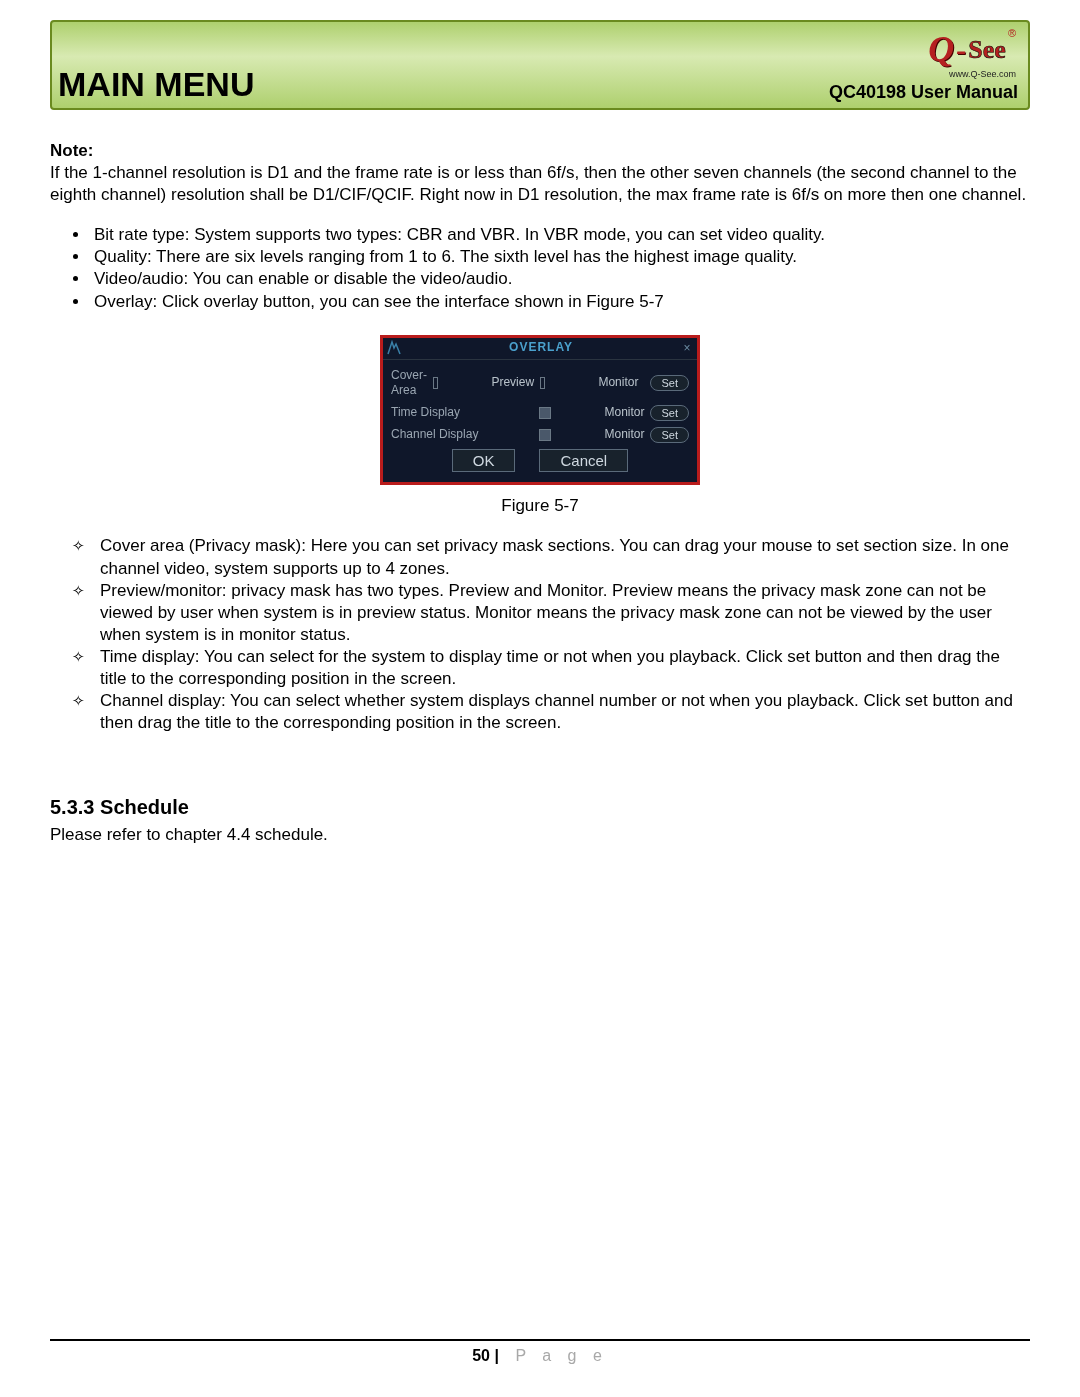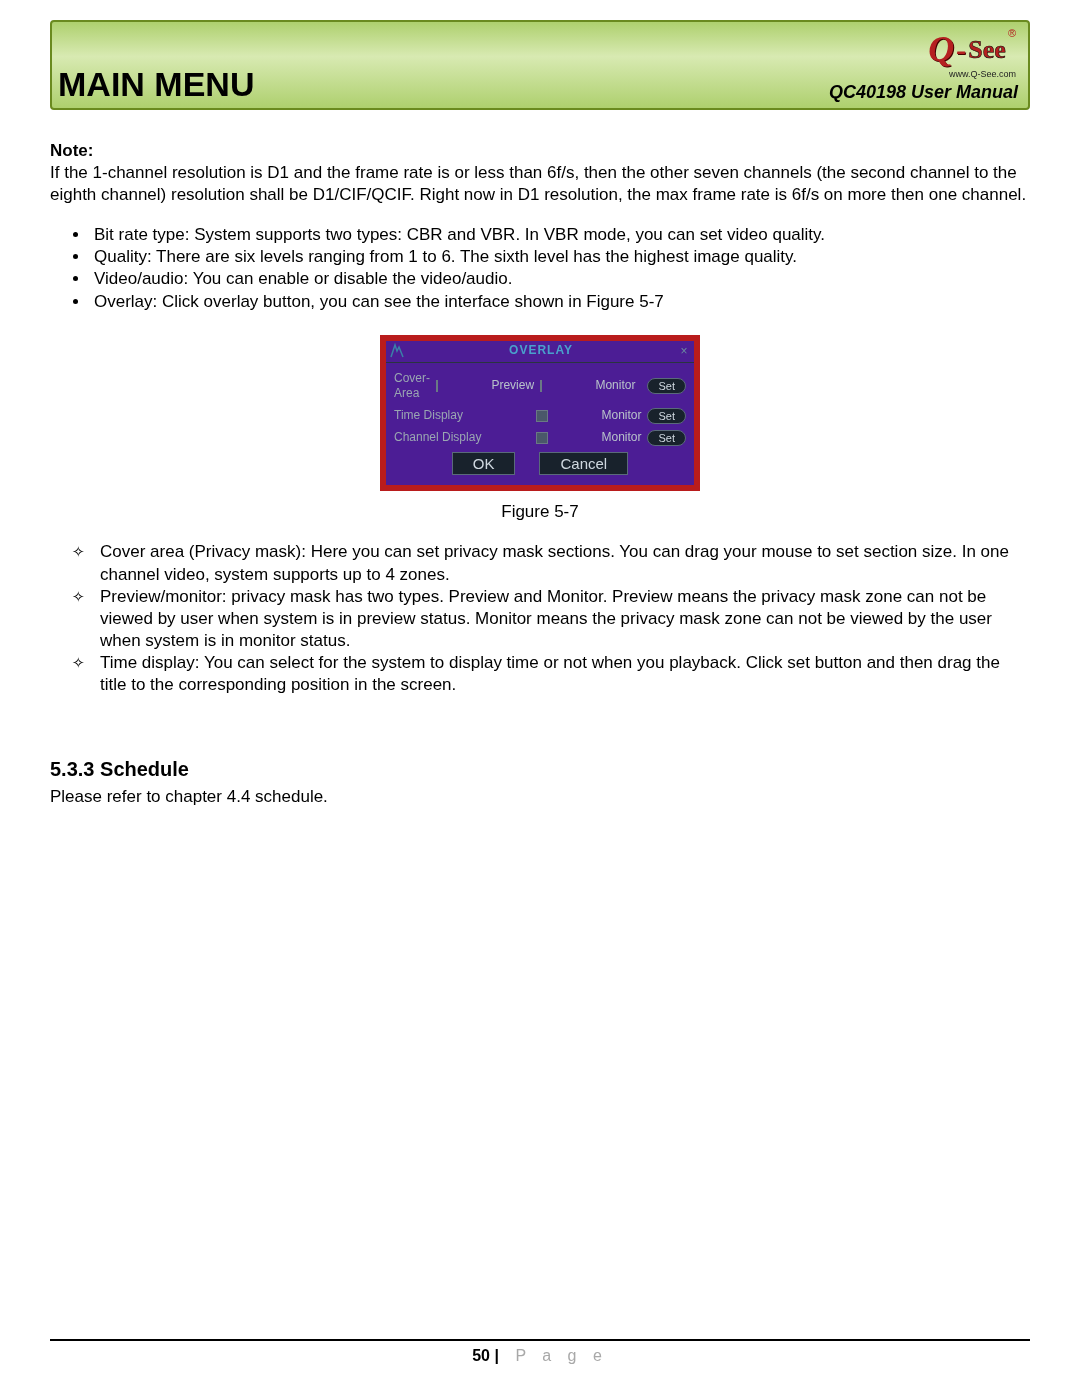--- a/index.html
+++ b/index.html
@@ -31,21 +31,20 @@
     font-weight: bold;
     color: #000;
   }
   .header-right {
     position: absolute;
     right: 10px;
     bottom: 4px;
     font-size: 18px;
     font-weight: bold;
     color: #000;
-    font-style: italic;
   }
   .logo {
     position: absolute;
     right: 12px;
     top: 4px;
   }
   .logo-row { display: flex; align-items: center; gap: 2px; }
   .logo-q {
     font-family: "Times New Roman", serif;
     font-style: italic;
@@ -91,22 +90,22 @@
     position: absolute;
     left: 0;
     top: 1px;
     font-size: 15px;
   }
   .overlay-figure {
     margin: 22px auto 8px auto;
     width: 320px;
   }
   .overlay-box {
-    background: #4c1d95;
-    border: 6px solid #b91c1c;
+    background: #0f172a;
+    border: 3px solid #b91c1c;
     color: #b8c2ca;
     font-size: 12px;
   }
   .overlay-titlebar {
     display: flex;
     align-items: center;
     height: 22px;
     border-bottom: 1px solid #2a3440;
     position: relative;
   }
@@ -268,20 +267,21 @@
         </div>
       </div>
     </div>
 
     <div class="figure-caption">Figure 5-7</div>
 
     <ul class="diamonds">
       <li>Cover area (Privacy mask): Here you can set privacy mask sections. You can drag your mouse to set section size. In one channel video, system supports up to 4 zones.</li>
       <li>Preview/monitor: privacy mask has two types. Preview and Monitor. Preview means the privacy mask zone can not be viewed by user when system is in preview status. Monitor means the privacy mask zone can not be viewed by the user when system is in monitor status.</li>
       <li>Time display: You can select for the system to display time or not when you playback. Click set button and then drag the title to the corresponding position in the screen.</li>
+      <li>Channel display: You can select whether system displays channel number or not when you playback. Click set button and then drag the title to the corresponding position in the screen.</li>
     </ul>
 
     <div class="section-heading">5.3.3  Schedule</div>
     <div class="section-body">Please refer to chapter 4.4 schedule.</div>
   </div>
 </div>
 
 <div class="footer-rule"></div>
 <div class="page-footer">
   <span class="page-num">50</span><span class="page-num"> | </span><span class="page-word">P a g e</span>

